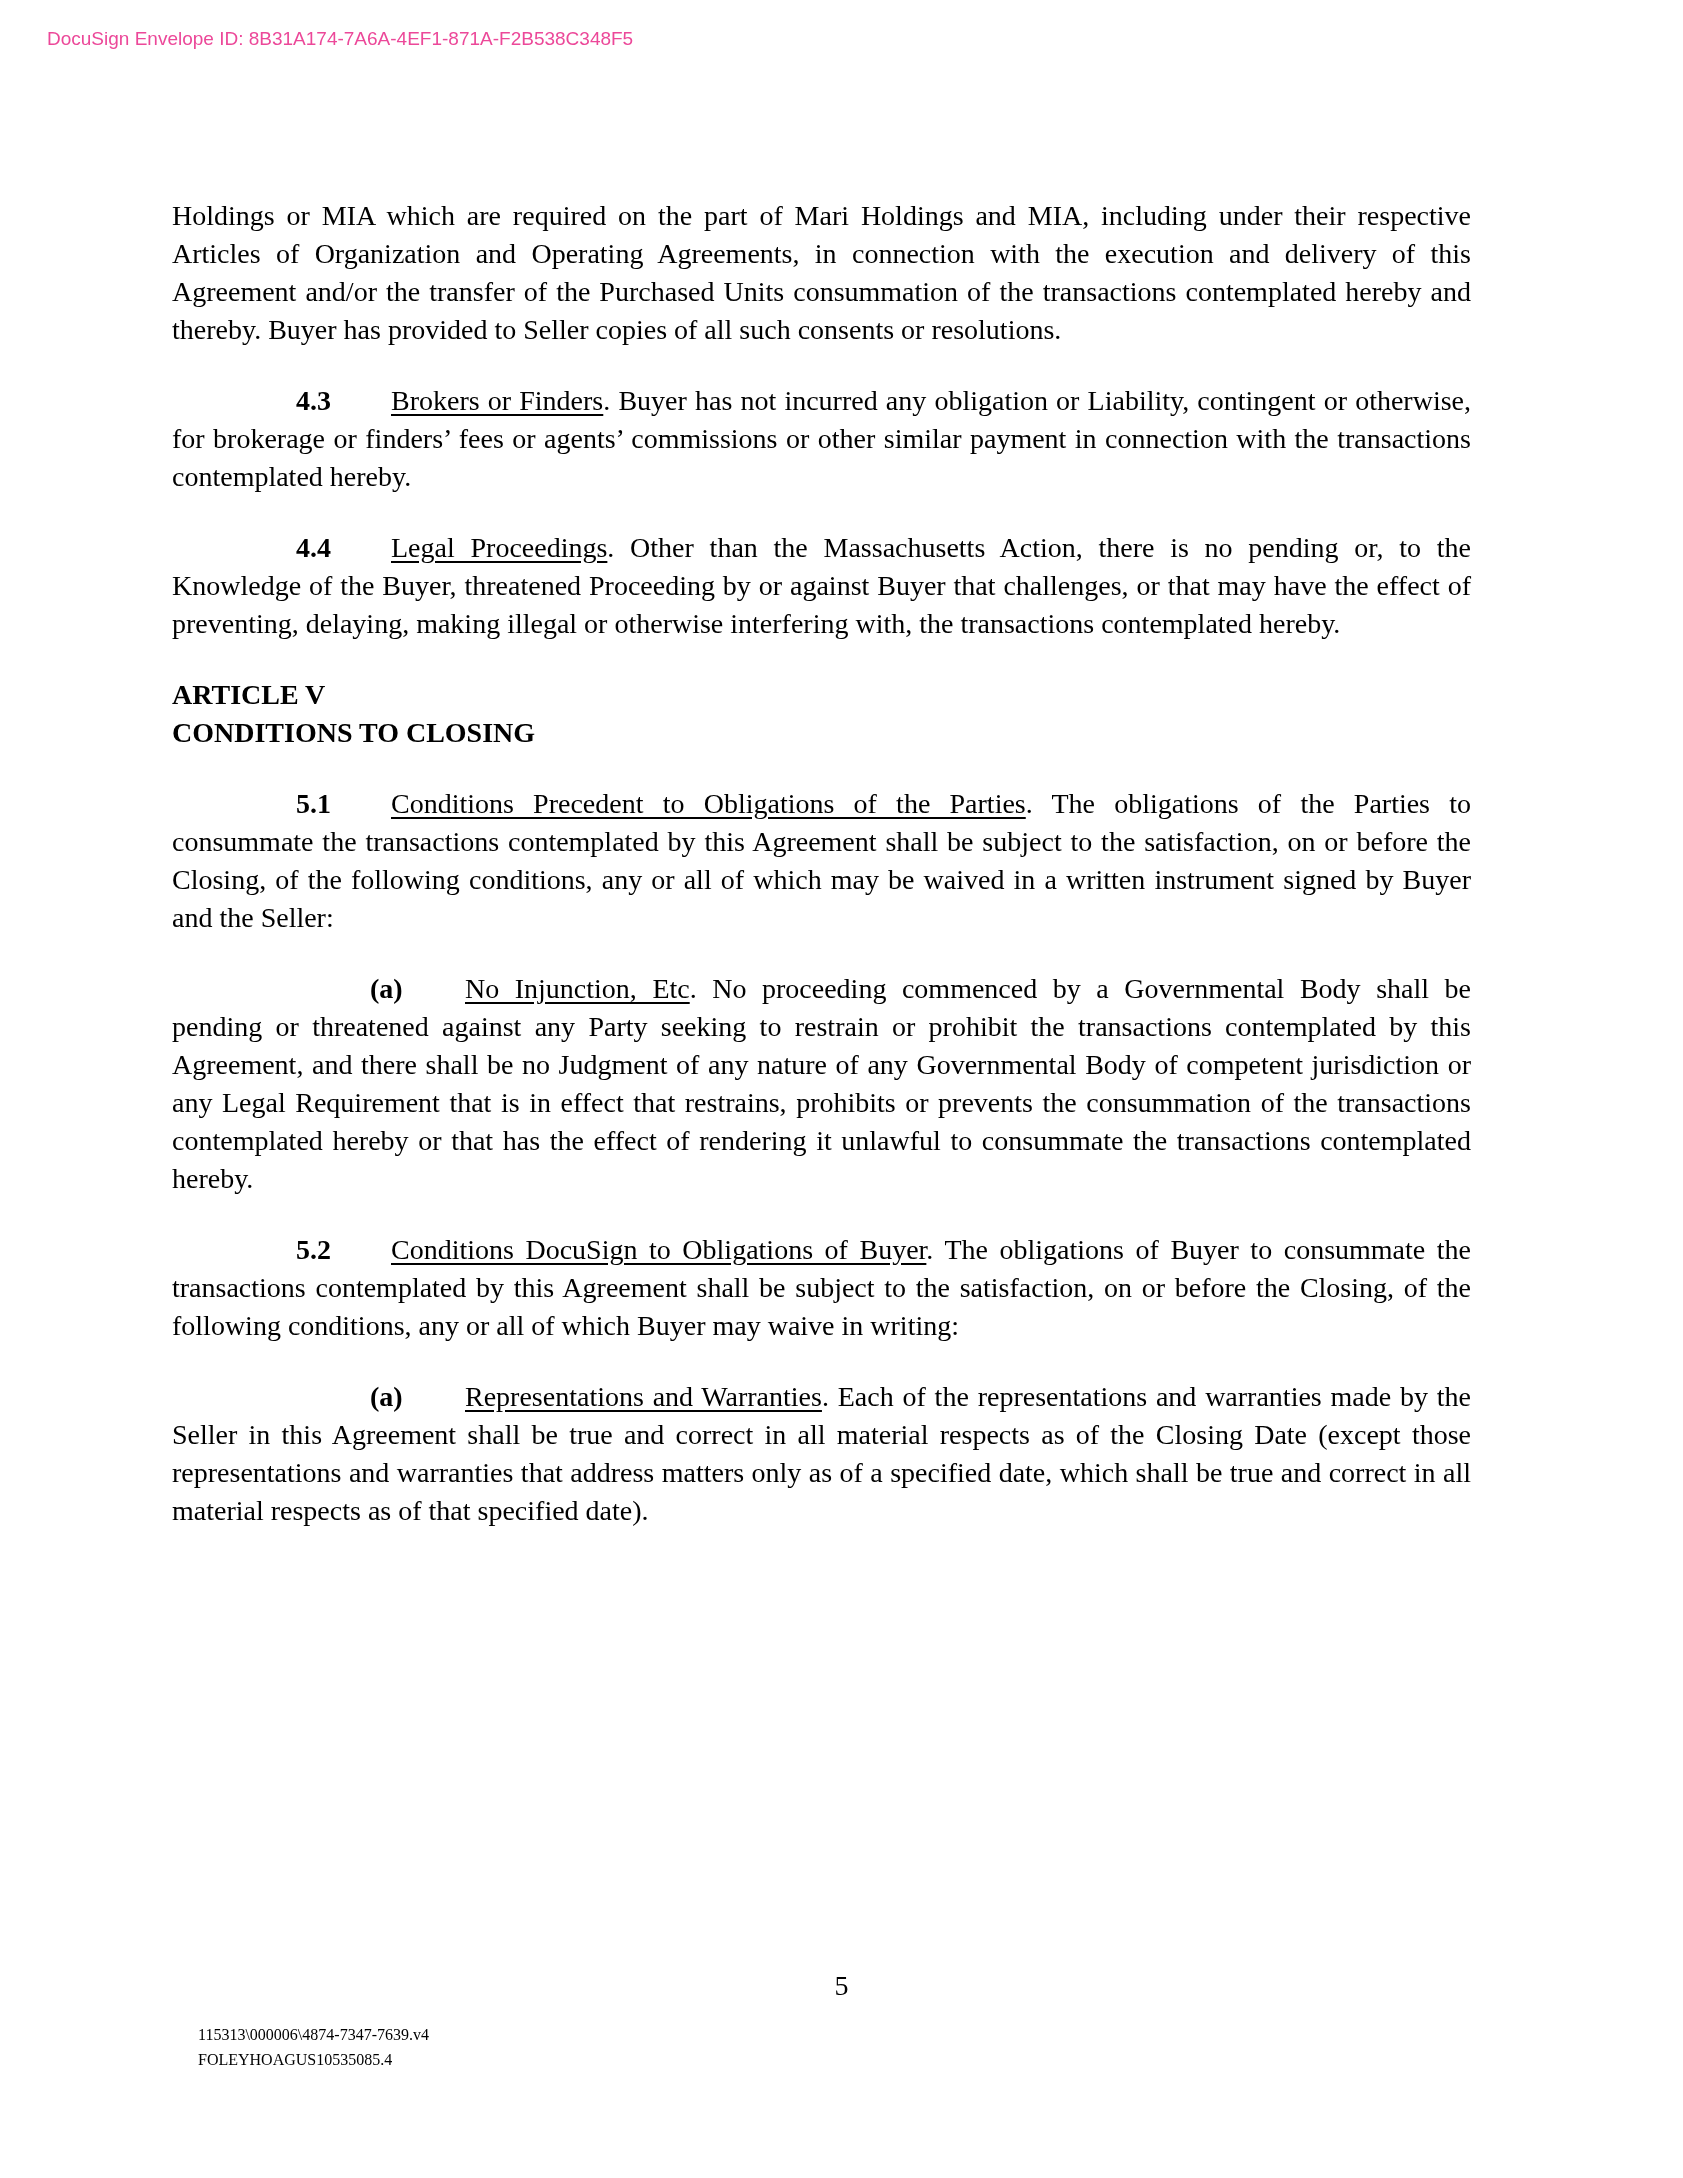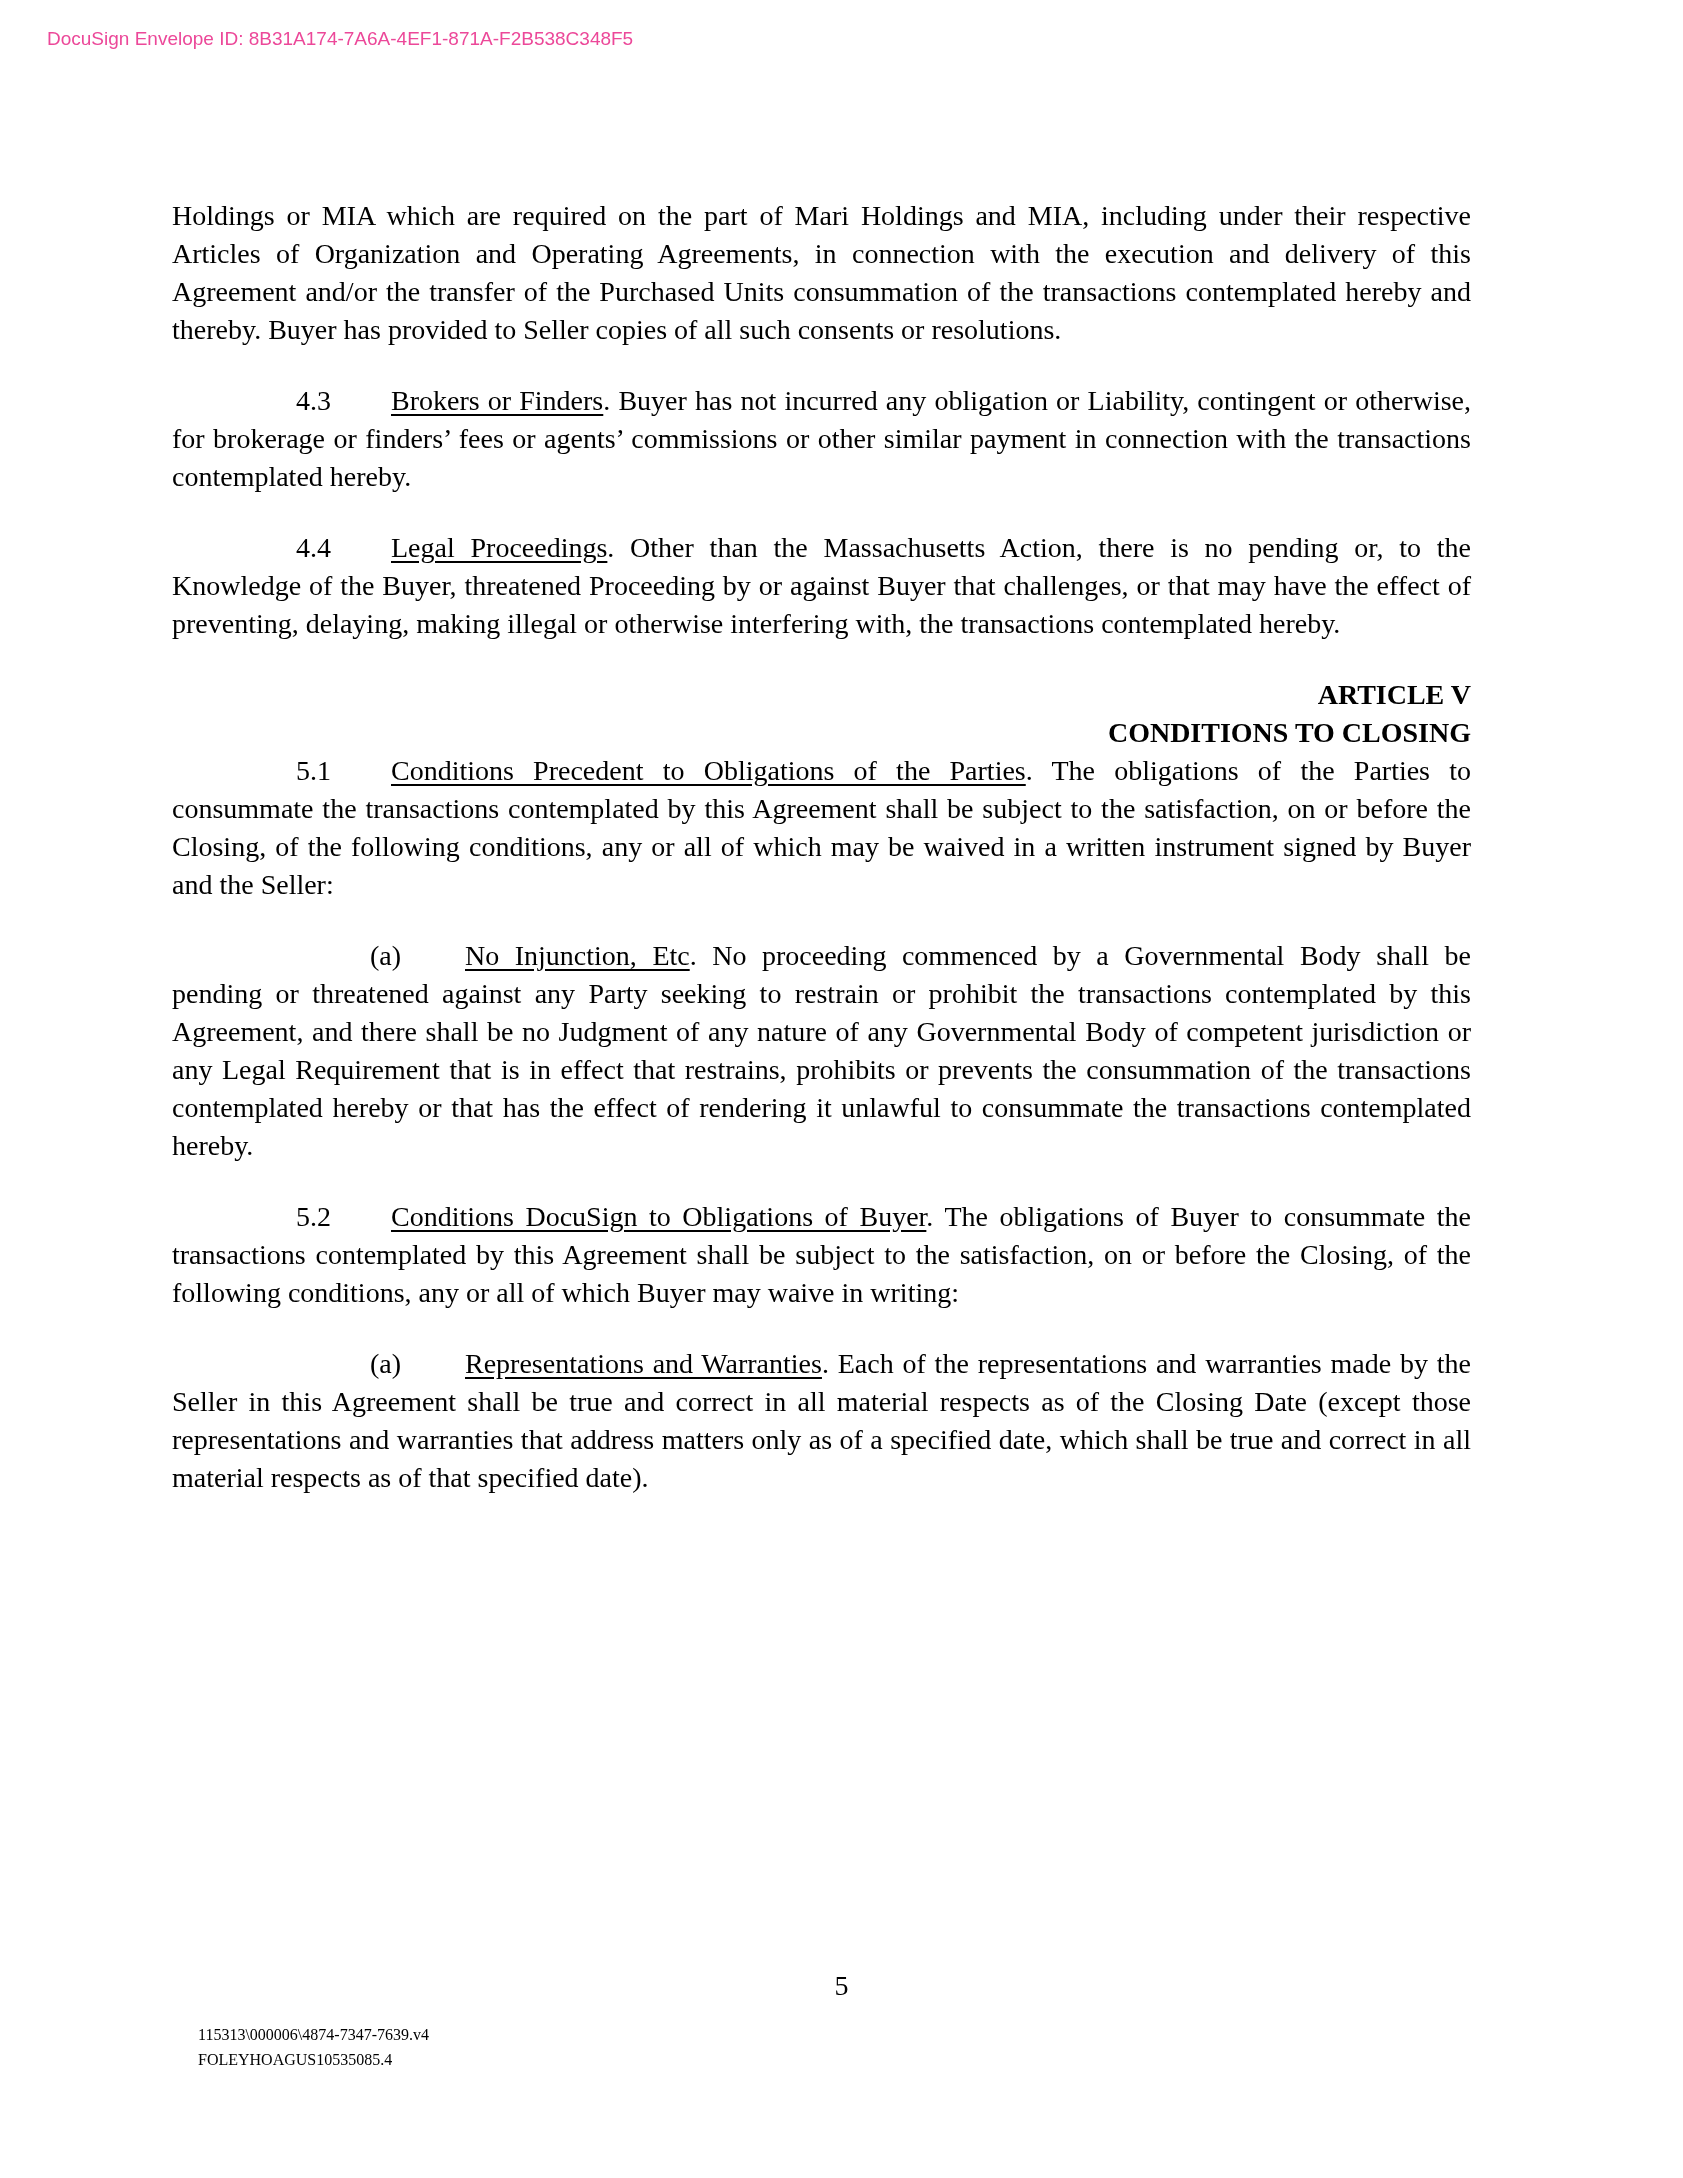--- a/index.html
+++ b/index.html
@@ -10,25 +10,25 @@
     letter-spacing: 0px;
   }
   .page-body {
     position: absolute; left: 172px; top: 197px; width: 1299px;
     font-family: "Liberation Serif", serif; font-size: 28px; line-height: 38px;
   }
   p { margin: 0; text-align: justify; }
   .para { margin-bottom: 33px; }
   .ind1 { text-indent: 124px; }
   .ind2 { text-indent: 198px; }
-  .num { display: inline-block; text-indent: 0; }
+  .num { display: inline-block; text-indent: 0; font-weight: bold; }
   .num1 { width: 95px; }
   .num2 { width: 95px; }
   .u { text-decoration: underline; text-underline-offset: 4px; }
-  .article { text-align: right; font-weight: bold; }
+  .article { text-align: left; font-weight: bold; margin-bottom: 33px; }
   .article div { line-height: 38px; }
   .page-number {
     position: absolute; left: 0; width: 1683px; top: 1970px; text-align: center;
     font-family: "Liberation Serif", serif; font-size: 28px;
   }
   .footer {
     position: absolute; left: 198px; top: 2022px;
     font-family: "Liberation Serif", serif; font-size: 16px; line-height: 25px;
   }
 </style>

